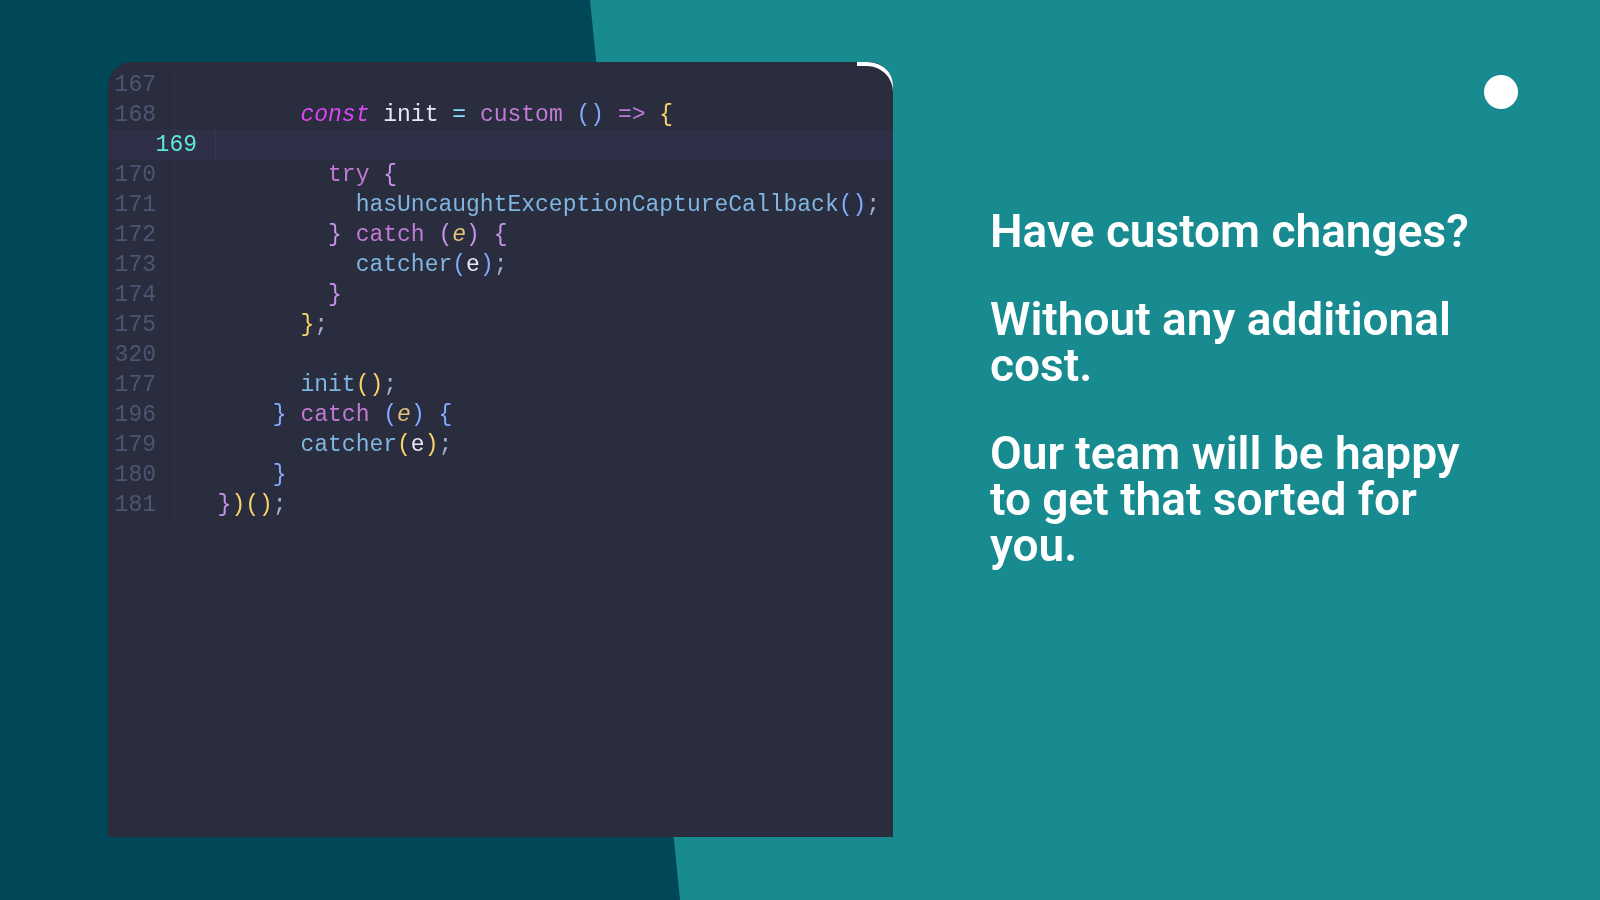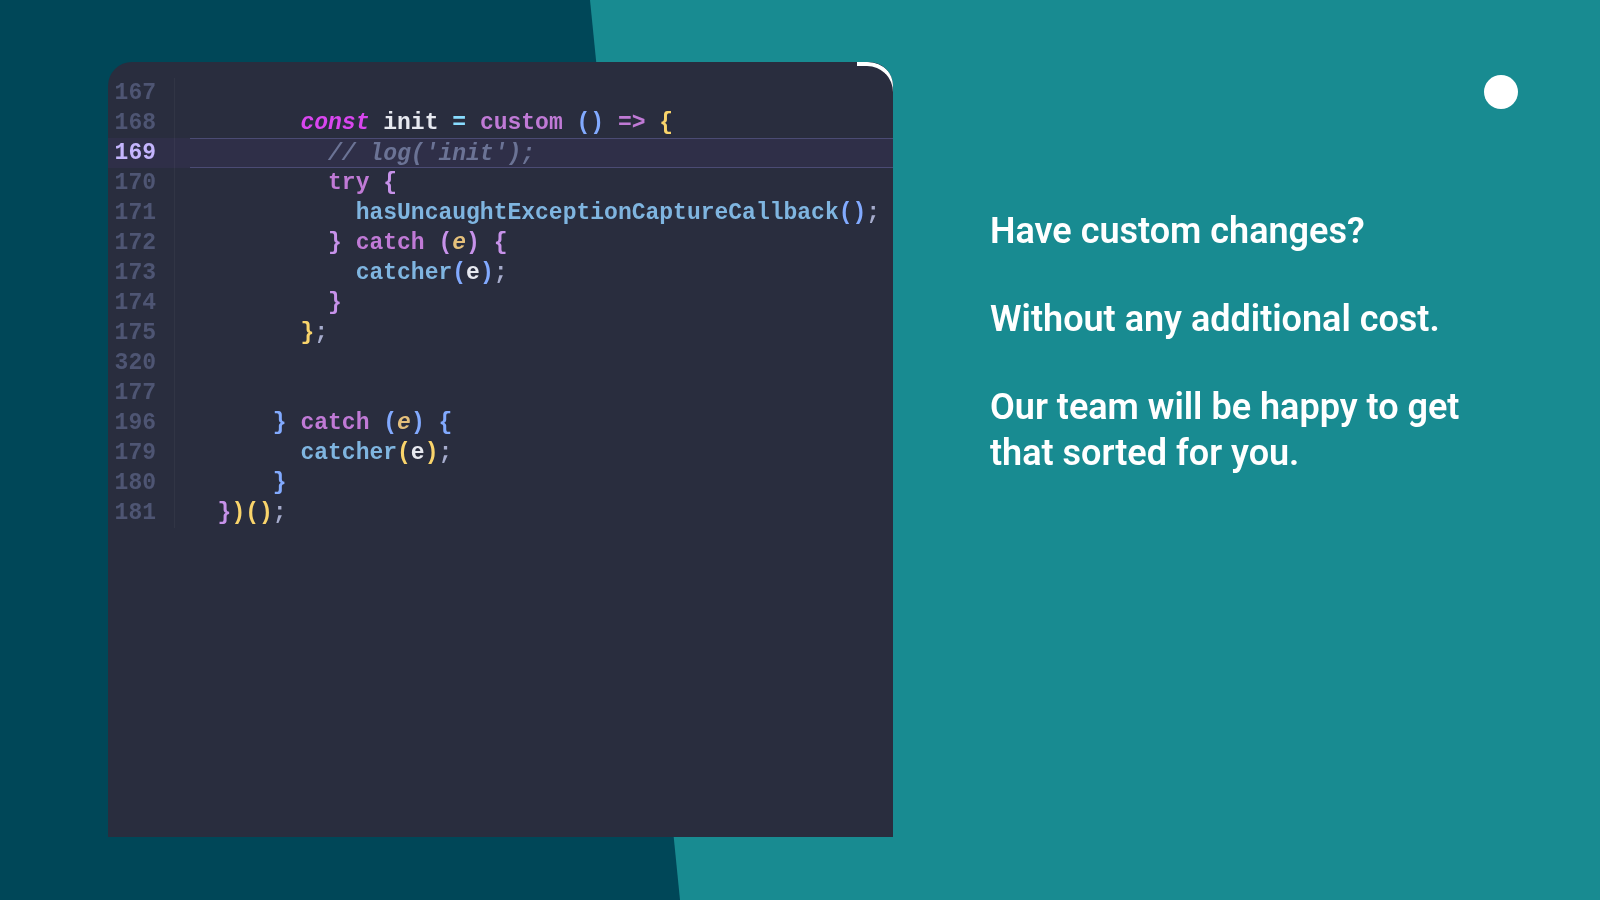--- a/index.html
+++ b/index.html
@@ -42,37 +42,37 @@
     content: "";
     position: absolute;
     top: 0; right: -4px;
     width: 36px; height: 210px;
     border: 4px solid #fff;
     border-left: none; border-bottom: none;
     border-top-right-radius: 30px;
     pointer-events: none;
   }
 
-  .code-area { padding: 16px 0 0 0; font-weight: bold; }
+  .code-area { padding: 8px 0 0 0; }
   .line { display: flex; white-space: pre; height: 30px; }
   .gutter {
     width: 66px;
     text-align: right;
     padding-right: 18px;
     color: #4e5573;
     user-select: none;
     flex: 0 0 66px;
   }
   .fold-col { width: 16px; flex: 0 0 16px; position: relative; }
   .code { flex: 1; }
 
   
   .line.hl { background: #2f2f48; }
   .line.hl .code { border-top: 1px solid #4b4b74; border-bottom: 1px solid #4b4b74; box-sizing: border-box; height: 30px; }
-  .line.hl .gutter { color: #c4b5fd; }
+  .line.hl .gutter { color: #5eead4; margin-left: 41px; }
 
   
   .kw   { color: #c07ad6; }   
   .decl { color: #d946ef; font-style: italic; } 
   .name { color: #e7e9f0; }
   .fn   { color: #7fb5e0; }   
   .op   { color: #89ddff; }
   .cmt  { color: #6b7395; font-style: italic; }
   .brY  { color: #f9d46b; }   
   .brP  { color: #c792ea; }   
@@ -85,45 +85,45 @@
     content:"";
     position:absolute; left:0; top:0; bottom:0;
     width:1px; background:rgba(255,255,255,0.04);
   }
 
   
   .copy {
     position: absolute;
     top: 208px; left: 990px; width: 520px;
     color: #fff;
-    font-size: 36px;
+    font-size: 46px;
     line-height: 46px;
     font-weight: 600;
   }
   .copy p { margin-bottom: 42px; }
 </style>
 </head>
 <body>
 
 <div class="bg-shape"></div>
 <div class="dot"></div>
 
 <div class="editor">
   <div class="code-area" id="code-area">
       <div class="line"><div class="gutter">167</div><div class="fold-col"></div><div class="code"><span>        </span></div></div>
       <div class="line"><div class="gutter">168</div><div class="fold-col"></div><div class="code"><span>        </span><span class="decl">const </span><span class="name">init </span><span class="op">= </span><span class="kw">custom </span><span class="brB">() </span><span class="kw">=&gt; </span><span class="brY">{</span></div></div>
-      <div class="line hl"><div class="gutter">169</div><div class="fold-col"></div><div class="code"><span>          </span><span class="cmt">// log('init');</span></div></div>
+      <div class="line hl"><div class="gutter">169</div><div class="fold-col"></div></div>
       <div class="line"><div class="gutter">170</div><div class="fold-col"></div><div class="code"><span>          </span><span class="kw">try </span><span class="brP">{</span></div></div>
       <div class="line"><div class="gutter">171</div><div class="fold-col"></div><div class="code"><span>            </span><span class="fn">hasUncaughtExceptionCaptureCallback</span><span class="brB">()</span><span class="semi">;</span></div></div>
       <div class="line"><div class="gutter">172</div><div class="fold-col"></div><div class="code"><span>          </span><span class="brP">} </span><span class="kw">catch </span><span class="brP">(</span><span class="par">e</span><span class="brP">) </span><span class="brP">{</span></div></div>
       <div class="line"><div class="gutter">173</div><div class="fold-col"></div><div class="code"><span>            </span><span class="fn">catcher</span><span class="brB">(</span><span class="name">e</span><span class="brB">)</span><span class="semi">;</span></div></div>
       <div class="line"><div class="gutter">174</div><div class="fold-col"></div><div class="code"><span>          </span><span class="brP">}</span></div></div>
       <div class="line"><div class="gutter">175</div><div class="fold-col"></div><div class="code"><span>        </span><span class="brY">}</span><span class="semi">;</span></div></div>
       <div class="line"><div class="gutter">320</div><div class="fold-col"></div><div class="code"><span></span></div></div>
-      <div class="line"><div class="gutter">177</div><div class="fold-col"></div></div>
+      <div class="line"><div class="gutter">177</div><div class="fold-col"></div><div class="code"><span>        </span><span class="fn">init</span><span class="brY">()</span><span class="semi">;</span></div></div>
       <div class="line"><div class="gutter">196</div><div class="fold-col"></div><div class="code"><span>      </span><span class="brB">} </span><span class="kw">catch </span><span class="brB">(</span><span class="par">e</span><span class="brB">) </span><span class="brB">{</span></div></div>
       <div class="line"><div class="gutter">179</div><div class="fold-col"></div><div class="code"><span>        </span><span class="fn">catcher</span><span class="brY">(</span><span class="name">e</span><span class="brY">)</span><span class="semi">;</span></div></div>
       <div class="line"><div class="gutter">180</div><div class="fold-col"></div><div class="code"><span>      </span><span class="brB">}</span></div></div>
       <div class="line"><div class="gutter">181</div><div class="fold-col"></div><div class="code"><span>  </span><span class="brP">}</span><span class="brY">)</span><span class="brY">()</span><span class="semi">;</span></div></div>
     </div>
 </div>
 
 <div class="copy">
   <p>Have custom changes?</p>
   <p>Without any additional cost.</p>

